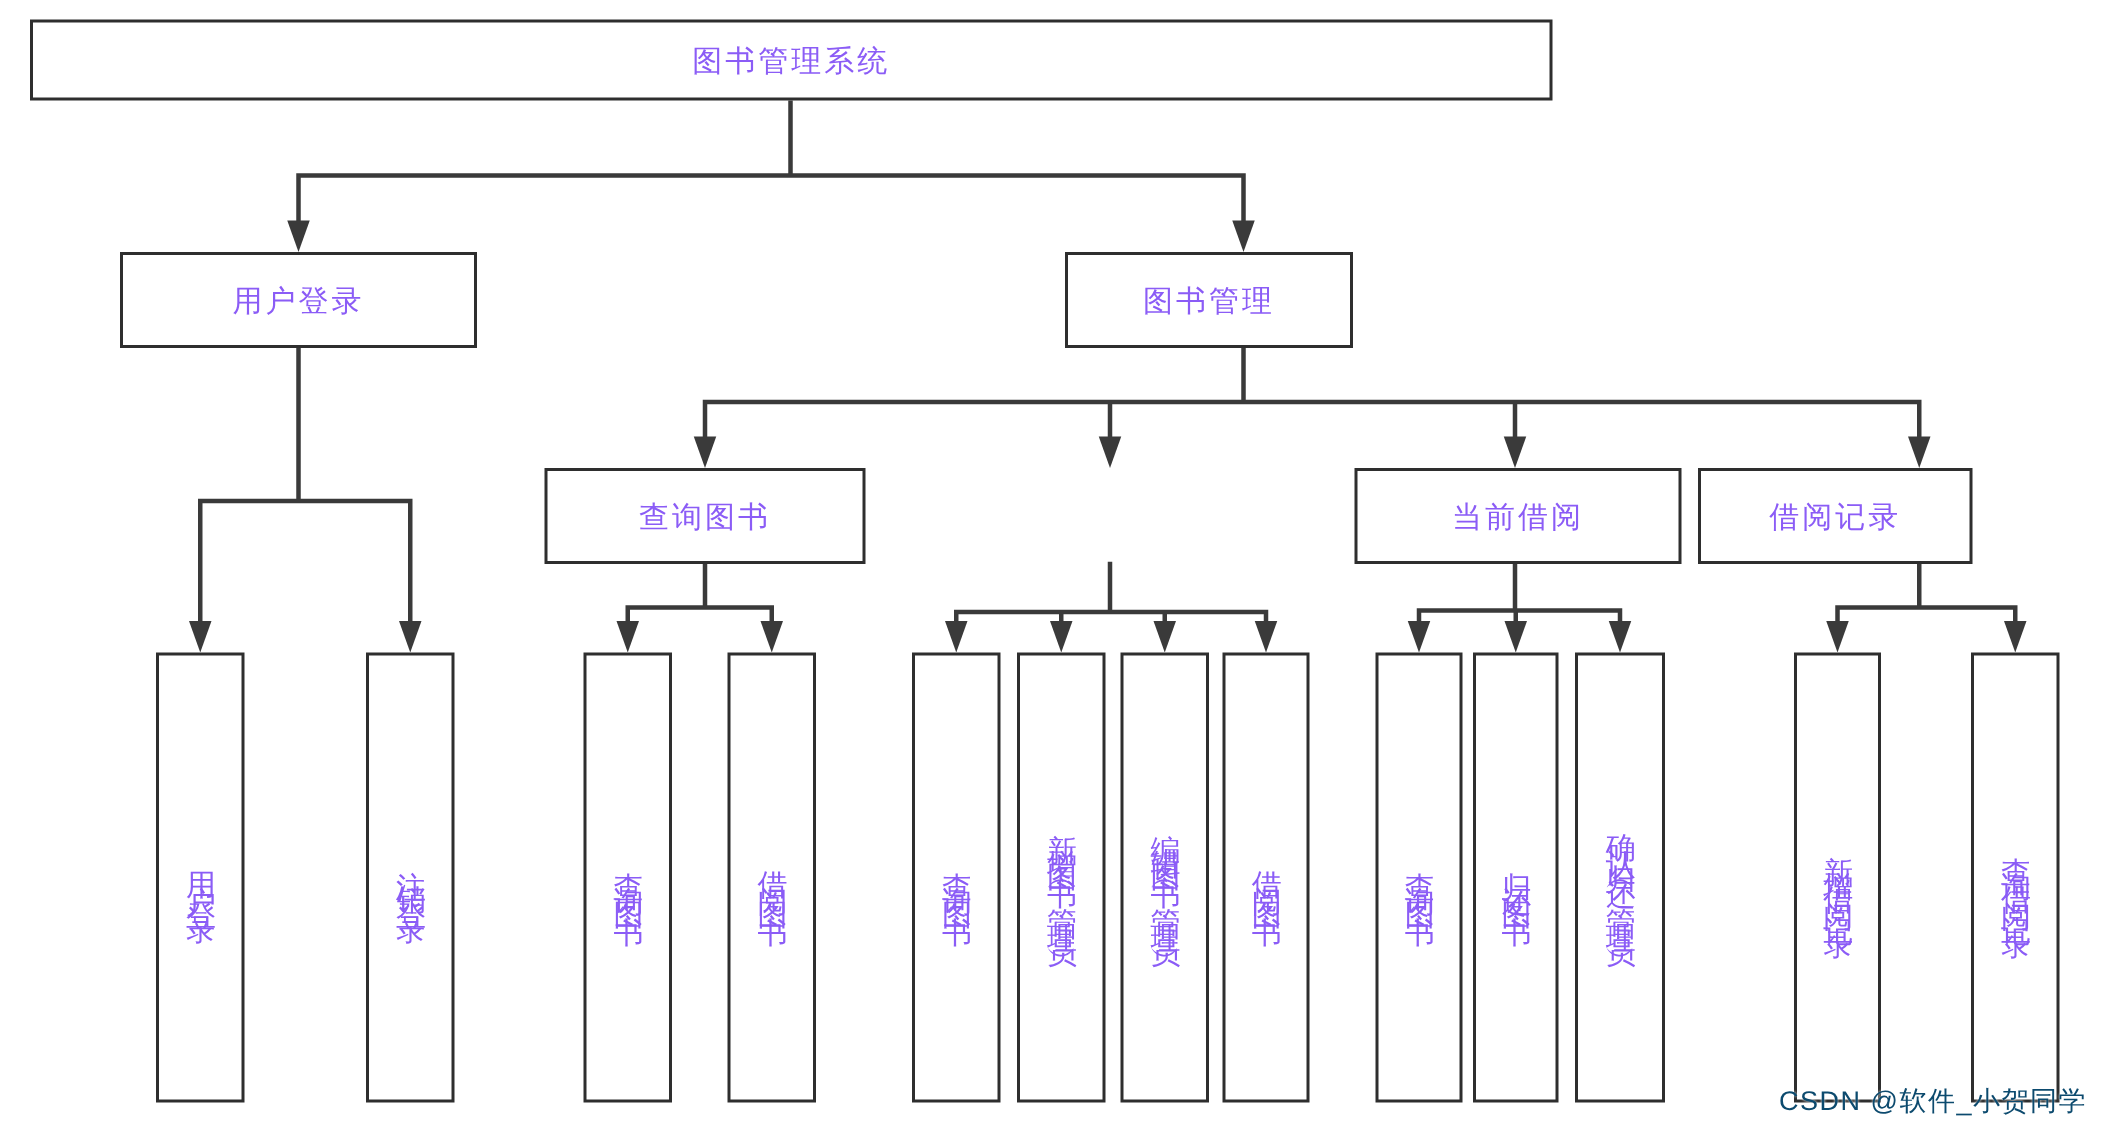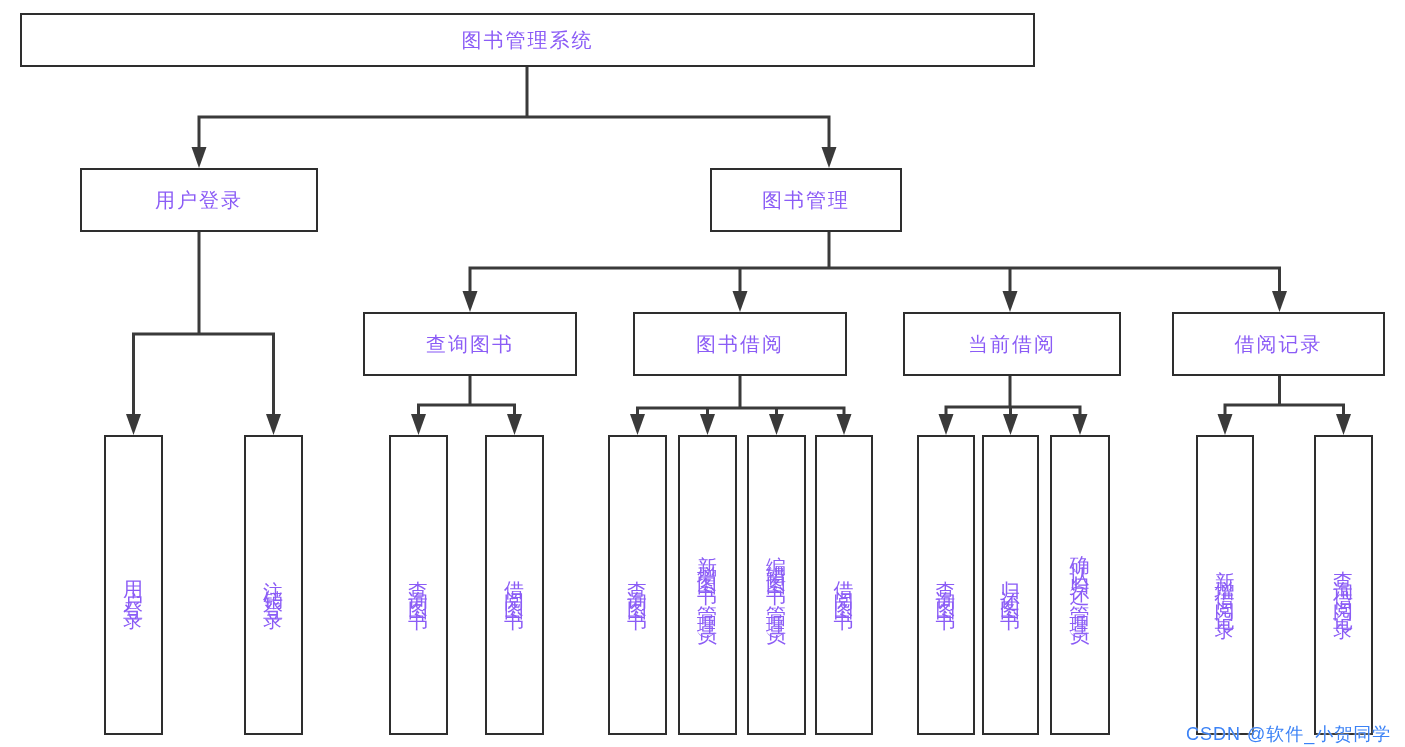--- a/index.html
+++ b/index.html
@@ -46,21 +46,21 @@
     text-orientation: mixed;
     font-size: 20px;
     letter-spacing: 10px;
     line-height: 1;
   }
   #watermark {
     position: absolute;
     left: 1186px;
     top: 722px;
     font-size: 18px;
-    color: #3b82f6;
+    color: #0c4a6e;
     letter-spacing: 1px;
     white-space: nowrap;
     text-shadow: 0 0 2px #ffffff;
   }
 </style>
 </head>
 <body>
 
 <div id="canvas">
 
@@ -121,27 +121,24 @@
   <div class="node hnode" style="left:80px;width:238px">
     <span>用户登录</span>
   </div>
   <div class="node hnode" style="left:710px;width:192px">
     <span>图书管理</span>
   </div>
 
   <div class="node mnode" style="left:363px;width:214px">
     <span>查询图书</span>
   </div>
-  <div class="node mnode" style="left:633px;width:214px">
-    <span>图书借阅</span>
-  </div>
   <div class="node mnode" style="left:903px;width:218px">
     <span>当前借阅</span>
   </div>
-  <div class="node mnode" style="left:1172px;width:213px">
+  <div class="node mnode" style="left:1132px;width:183px">
     <span>借阅记录</span>
   </div>
 
   <div class="node leaf" style="left:104px;width:59px">
     <span>用户登录</span>
   </div>
   <div class="node leaf" style="left:244px;width:59px">
     <span>注销登录</span>
   </div>
 

